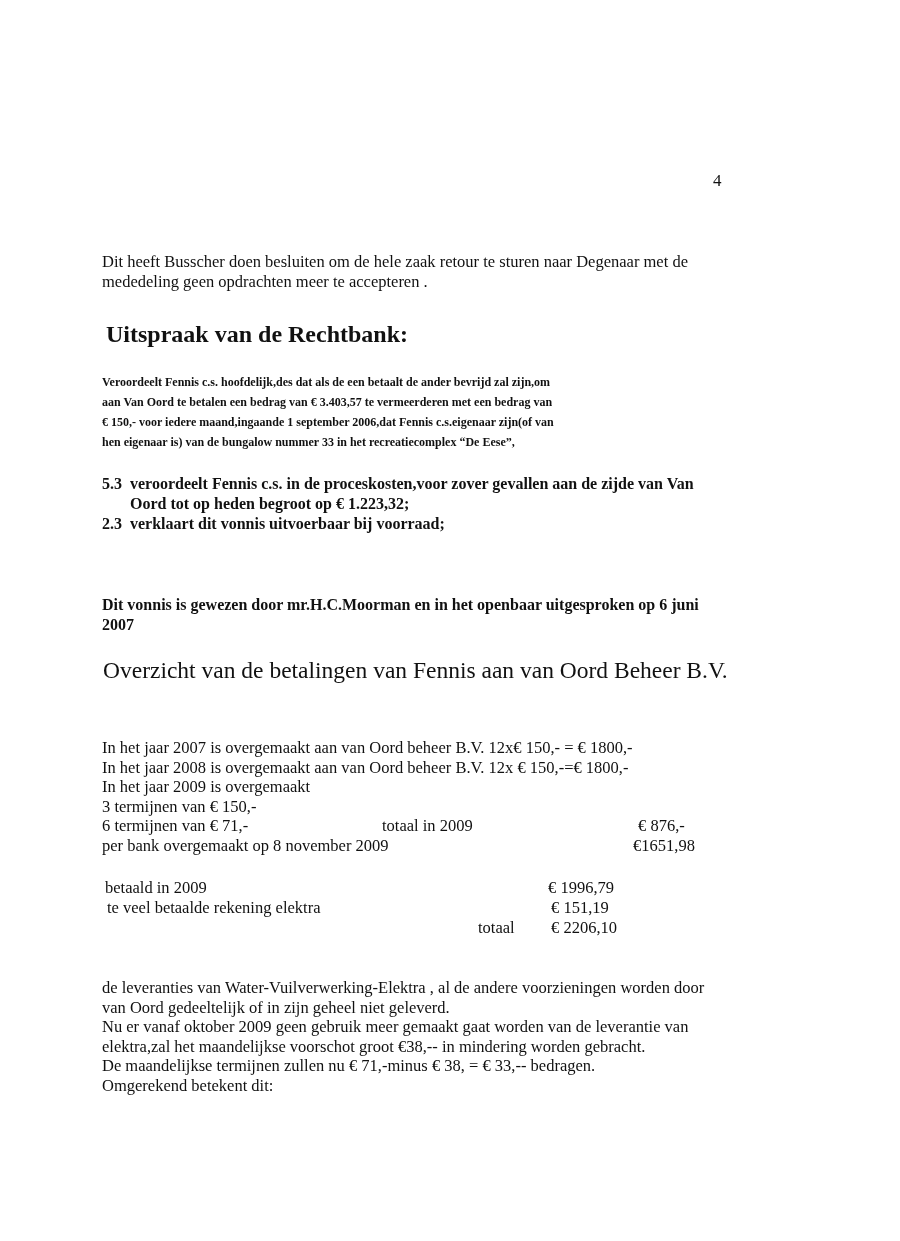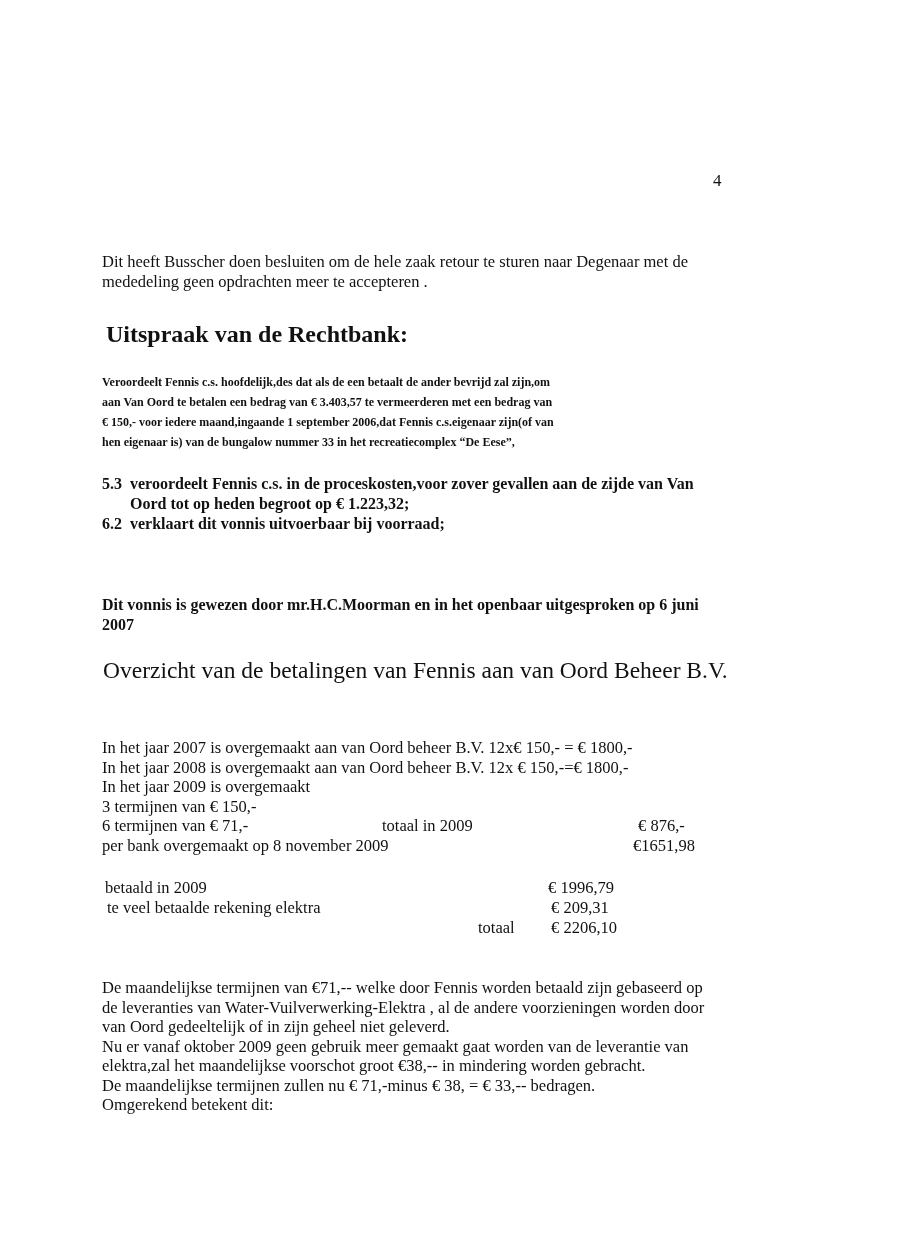--- a/index.html
+++ b/index.html
@@ -38,21 +38,21 @@
     <div>€ 150,- voor iedere maand,ingaande 1 september 2006,dat Fennis c.s.eigenaar zijn(of van</div>
     <div>hen eigenaar is) van de bungalow nummer 33 in het recreatiecomplex “De Eese”,</div>
   </div>
 
   <div class="abs p bold" style="left:102px; top:474px; font-size:16px;">
     <div>
       <span class="list-num">5.3</span><span>veroordeelt Fennis c.s. in de proceskosten,voor zover gevallen aan de zijde van Van</span>
       <div class="indent">Oord tot op heden begroot op € 1.223,32;</div>
     </div>
     <div>
-      <span class="list-num">6.2</span><span>verklaart dit vonnis uitvoerbaar bij voorraad;</span>
+      <span class="list-num">2.3</span><span>verklaart dit vonnis uitvoerbaar bij voorraad;</span>
     </div>
   </div>
 
   <div class="abs p bold" style="left:102px; top:571px; font-size:16px;margin-top:24px;">
     <div>Dit vonnis is gewezen door mr.H.C.Moorman en in het openbaar uitgesproken op 6 juni</div>
     <div>2007</div>
   </div>
 
   <div class="abs h-overzicht">Overzicht van de betalingen van Fennis aan van Oord Beheer B.V.</div>
 
@@ -74,30 +74,29 @@
     <span class="col" style="left:633px; top:836px;">€1651,98</span>
   </div>
 
   <div>
     <div>
       <span class="col" style="left:105px; top:878px;">betaald in 2009</span>
       <span class="col" style="left:548px; top:878px;">€ 1996,79</span>
     </div>
     <div>
       <span class="col" style="left:107px; top:898px;">te veel betaalde rekening elektra</span>
-      <span class="col" style="left:551px; top:898px;">€  209,31</span>
+      <span class="col" style="left:551px; top:898px;">€  151,19</span>
     </div>
     <div>
       <span class="col" style="left:478px; top:918px;">totaal</span>
       <span class="col" style="left:551px; top:918px;">€ 2206,10</span>
     </div>
   </div>
 
   <div class="abs p" style="left:102px; top:978px; line-height:19.5px;">
-    <div>De maandelijkse termijnen van €71,-- welke door Fennis worden betaald zijn gebaseerd  op</div>
     <div>de leveranties van  Water-Vuilverwerking-Elektra , al de andere voorzieningen worden door</div>
     <div>van Oord gedeeltelijk of in zijn geheel niet geleverd.</div>
     <div>Nu er vanaf oktober 2009 geen gebruik meer gemaakt gaat worden van de leverantie van</div>
     <div>elektra,zal het maandelijkse voorschot groot €38,-- in mindering worden gebracht.</div>
     <div>De maandelijkse termijnen zullen nu € 71,-minus   € 38, = € 33,-- bedragen.</div>
     <div>Omgerekend betekent dit:</div>
   </div>
 
 </div>
 

